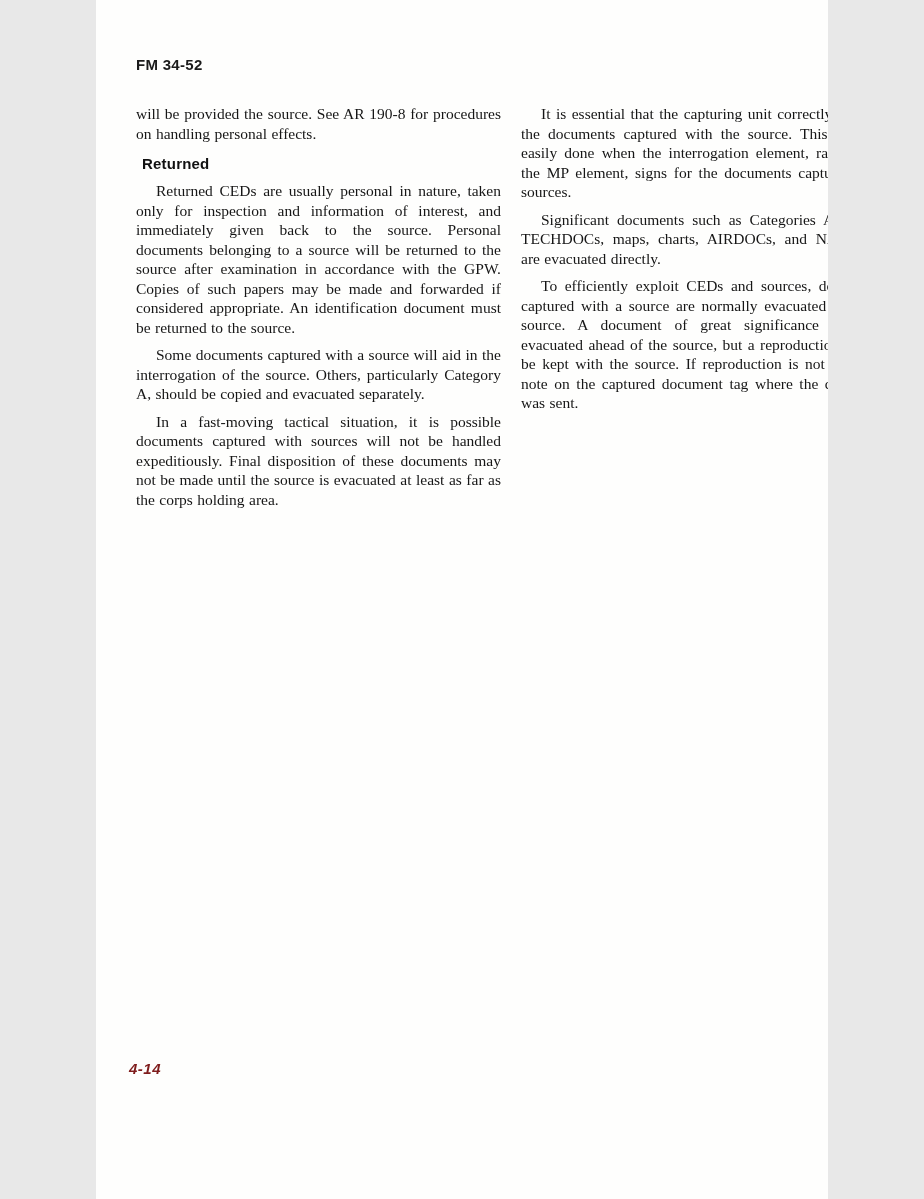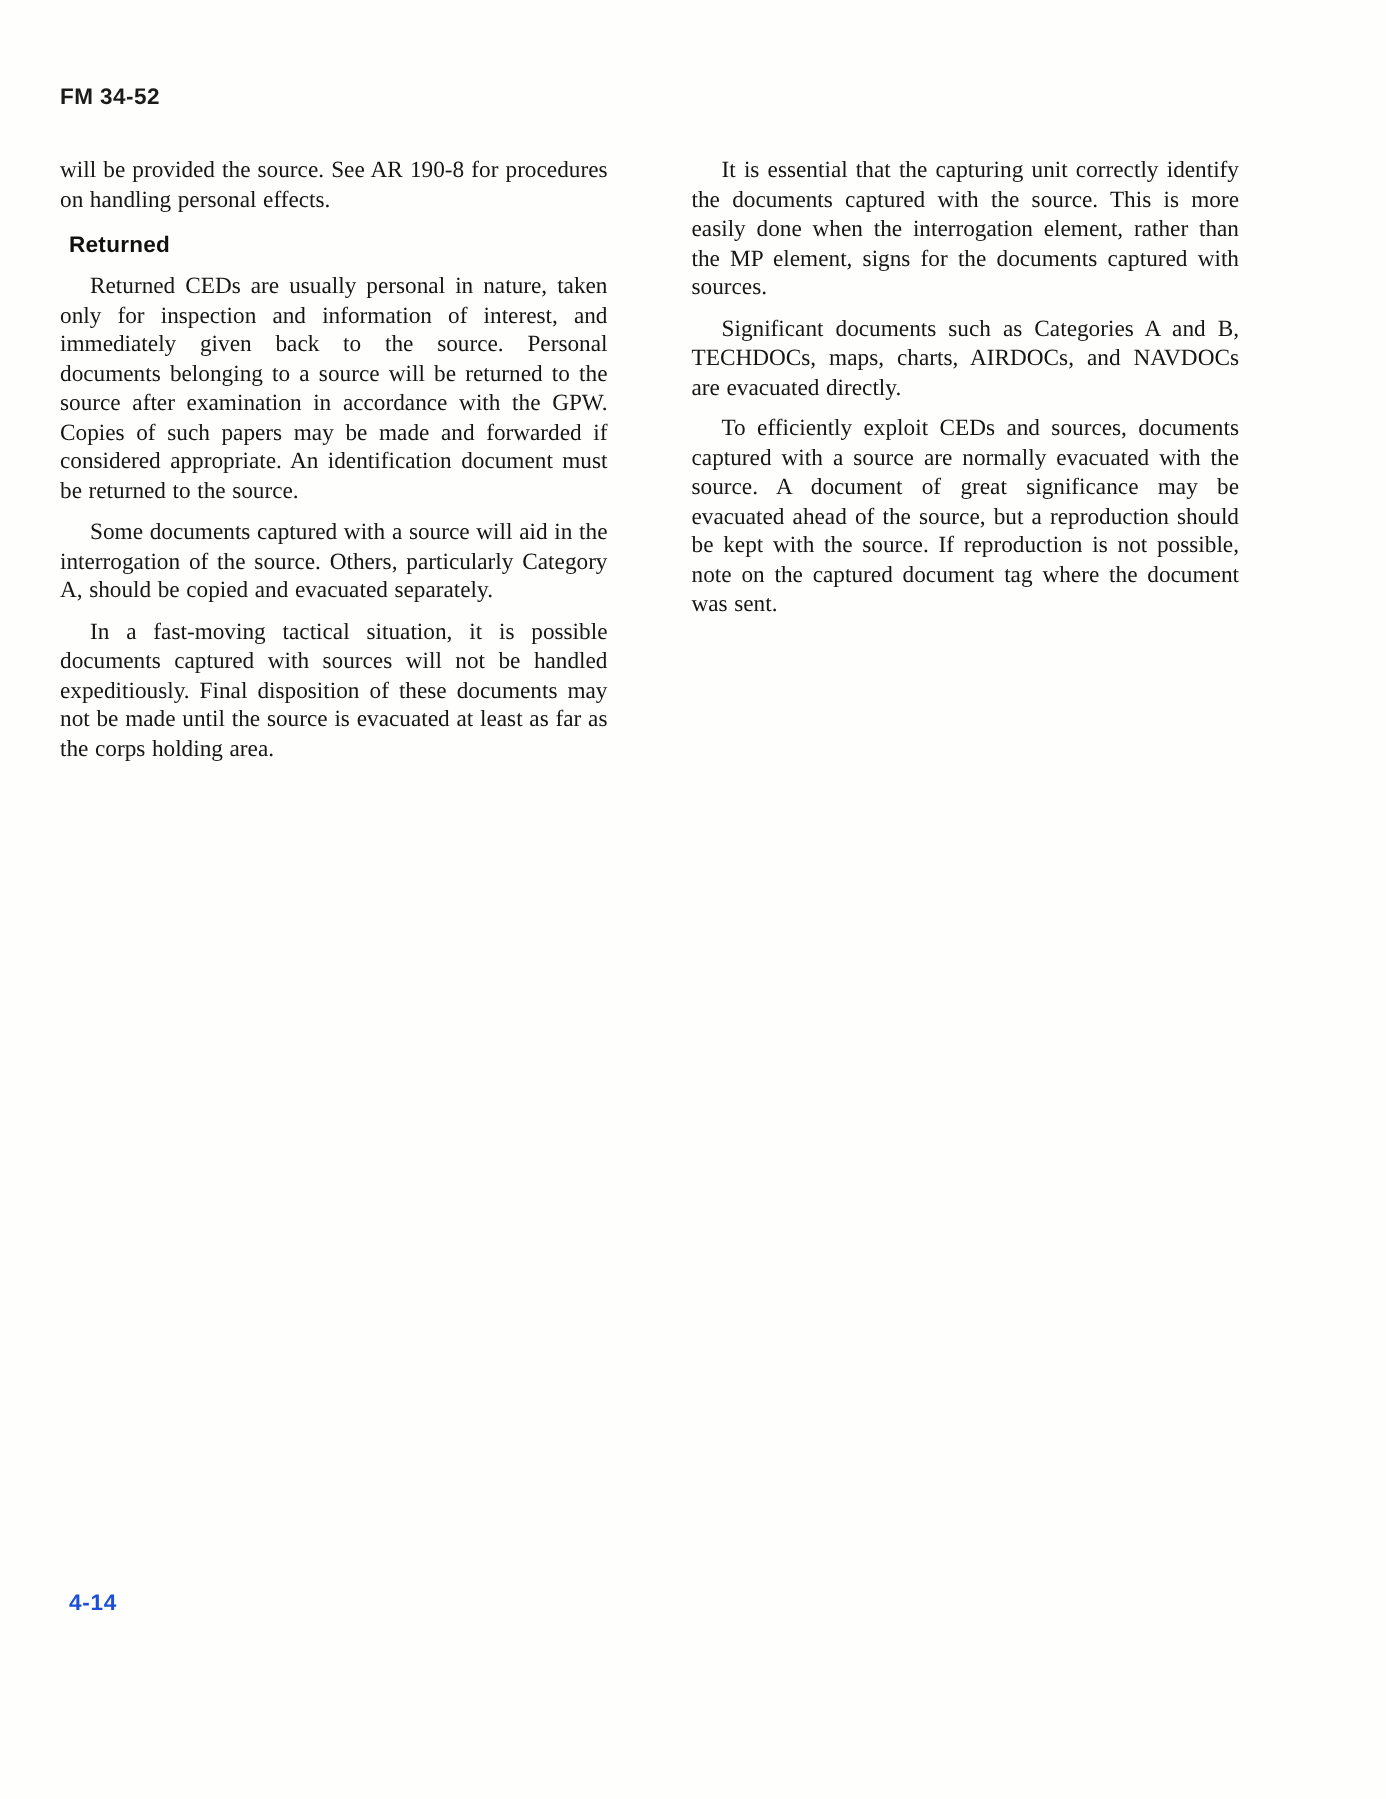--- a/index.html
+++ b/index.html
@@ -2,55 +2,56 @@
 <html><head>
 <meta charset="utf-8">
 <style>
   html, body {
     margin: 0;
     padding: 0;
     background: #e8e8e8;
   }
   .page {
     position: relative;
-    width: 924px;
+    width: 732px;
     height: 1199px;
     margin: 0 auto;
     background: #fefefd;
     color: #161616;
     font-family: "Liberation Serif", serif;
     overflow: hidden;
   }
   .running-header {
     position: absolute;
     top: 56px;
     left: 40px;
     font-family: "Liberation Sans", sans-serif;
     font-weight: bold;
     font-size: 15px;
     letter-spacing: 0.3px;
     color: #1b1b1b;
   }
   .page-number {
     position: absolute;
     top: 1060px;
-    left: 46px;
+    left: 33px;
     font-family: "Liberation Sans", sans-serif;
     font-weight: bold;
     font-size: 15px;
     letter-spacing: 0.5px;
-    color: #1d4ed8;
+    color: #7f1d1d;
+    font-style: italic;
   }
   .columns {
     position: absolute;
     top: 104px;
     left: 40px;
     width: 770px;
     display: flex;
-    gap: 56px;
+    gap: 20px;
   }
   .col {
     width: 365px;
     flex: 0 0 365px;
   }
   .col p {
     margin: 0 0 8px 0;
     font-size: 15.5px;
     line-height: 19.5px;
     text-align: justify;

